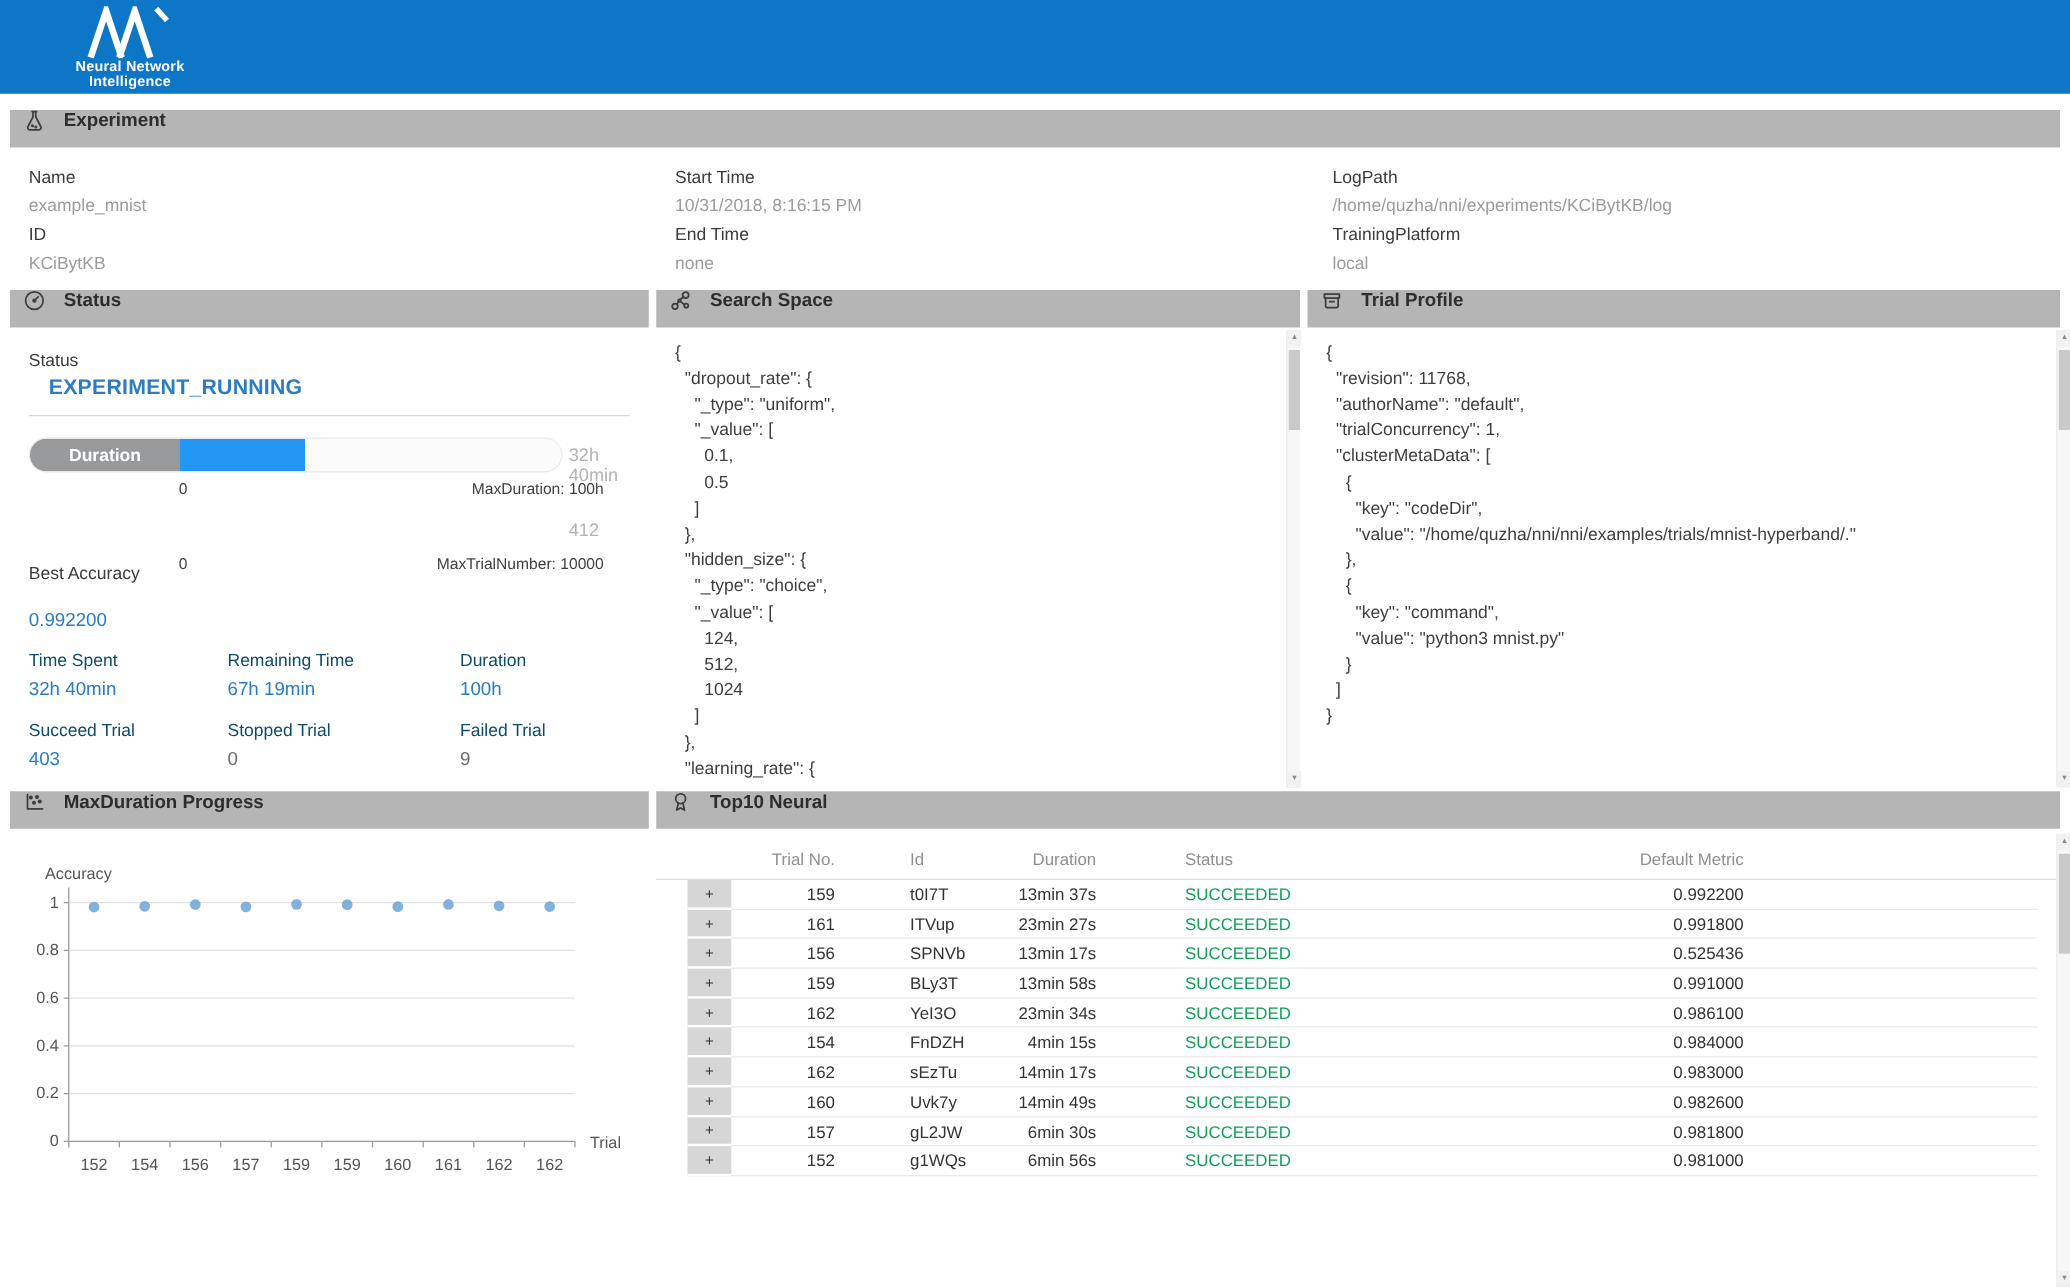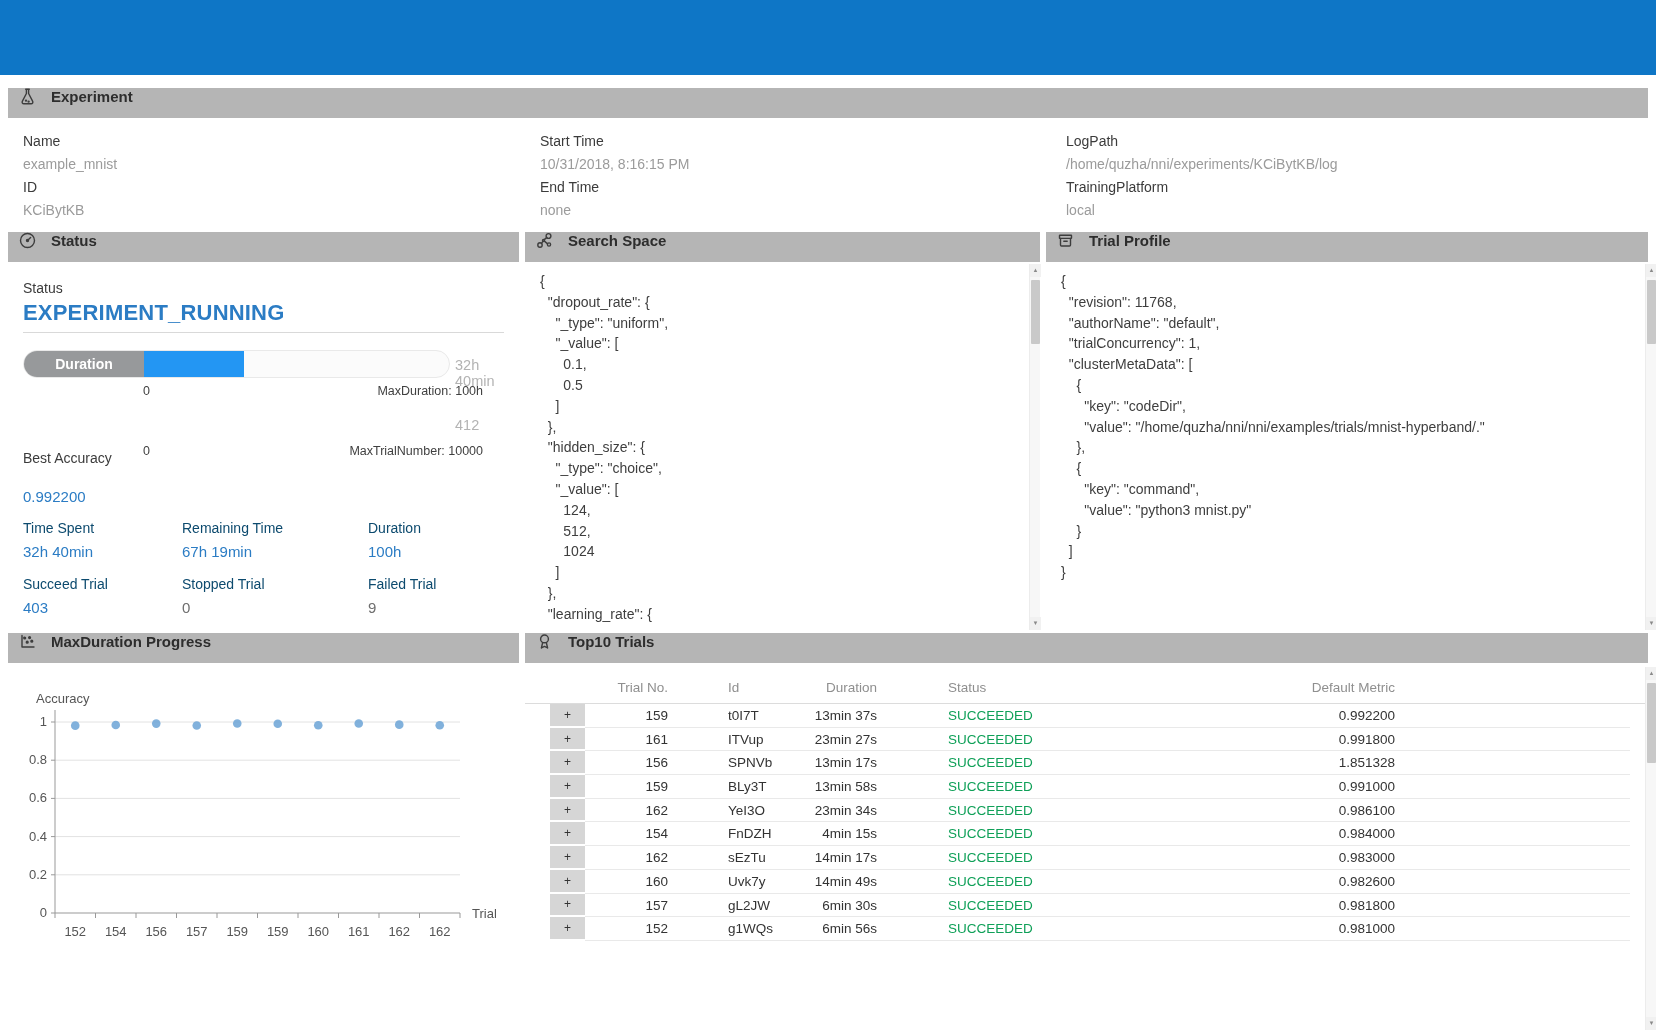--- a/index.html
+++ b/index.html
@@ -29,21 +29,21 @@
 #bar-top10{left:525px;top:633px;width:1123px}
 
 #exp-content{position:absolute;left:8px;top:118px;width:1640px;height:112px}
 .exp-col{position:absolute;top:12px}
 .exp-col .f-l{font-size:14px;color:#3b3b3b;line-height:23px}
 .exp-col .f-v{font-size:14px;color:var(--value-gray);line-height:23px}
 #exp-c1{left:15px}#exp-c2{left:532px}#exp-c3{left:1058px}
 
 #status-content{position:absolute;left:8px;top:262px;width:511px;height:368px}
 .st-label{position:absolute;left:15px;top:18px;font-size:14px}
-.st-value{position:absolute;left:15px;top:38px;font-size:22px;font-weight:bold;color:var(--accent-blue);letter-spacing:.2px}
+.st-value{position:absolute;left:31px;top:38px;font-size:17px;font-weight:bold;color:var(--accent-blue);letter-spacing:.2px}
 .st-divider{position:absolute;left:15px;right:15px;top:70px;border-top:1px solid #d9d9d9}
 .pbar{position:absolute;left:15px;width:427px;height:28px;display:flex;border:1px solid #e9e9e9;border-radius:14px;background:#fbfbfb;overflow:hidden}
 .pbar .pill{width:120px;background:#97999b;color:#fff;font-size:14px;font-weight:600;text-align:center;line-height:26px}
 .pbar .track{flex:1;position:relative}
 .pbar .fill{position:absolute;left:0;top:0;bottom:0;background:var(--bar-fill)}
 #bar-dur{top:88px}#bar-trial{top:148px}
 .pbar-val{position:absolute;left:447px;font-size:14.5px;color:#b3b3b3}
 #val-dur{top:95px}#val-trial{top:155px}
 .pbar-sub{position:absolute;left:135px;width:340px;display:flex;justify-content:space-between;font-size:12.5px;color:#3f3f3f}
 #sub-dur{top:122px}#sub-trial{top:182px}
@@ -83,20 +83,28 @@
 .c-no{left:60px;width:83px;text-align:right}
 .c-id{left:203px;width:130px;text-align:left}
 .c-dur{left:245px;width:107px;text-align:right}
 .c-status{left:423px;width:220px;text-align:left;color:var(--succeeded-green)}
 .c-metric{left:650px;width:220px;text-align:right}
 </style>
 </head>
 <body>
 
 <div class="topnav">
+  <div class="logo-wrap">
+    <svg class="logo-mark" width="74" height="42" viewBox="0 0 74 44">
+      <path d="M4 43 L17 4 L30 43" stroke="#fff" stroke-width="5.5" fill="none"></path>
+      <path d="M28 43 L41 4 L54 43" stroke="#fff" stroke-width="5.5" fill="none"></path>
+      <path d="M59 2 L68 12" stroke="#fff" stroke-width="4.5" fill="none"></path>
+    </svg>
+    <div class="brand">Neural Network Intelligence</div>
+  </div>
 </div>
 
 <div class="sec-bar" id="bar-experiment">
   <span class="sec-icon">
     <svg width="17" height="17" viewBox="0 0 17 17">
       <path d="M6.7 1.2h3.6 M7.4 1.2v4.3L3.3 13.4c-.5 1.1.3 2.4 1.5 2.4h7.4c1.2 0 2-1.3 1.5-2.4L9.6 5.5V1.2"></path>
       <circle cx="7" cy="12.6" r="0.5" fill="#3d3d3d"></circle>
         <circle cx="9.6" cy="13.6" r="0.5" fill="#3d3d3d"></circle>
     </svg>
   </span>
@@ -326,21 +334,21 @@
     </svg>
 </div>
 
 <div class="sec-bar" id="bar-top10">
   <span class="sec-icon">
     <svg width="17" height="17" viewBox="0 0 17 17">
       <circle cx="8.5" cy="5.9" r="3.9"></circle>
       <path d="M6.7 9.4 L5.4 15 M10.3 9.4 L11.6 15 M5.4 15 L8.5 13.4 L11.6 15"></path>
     </svg>
   </span>
-  <span class="lbl">Top10 Trials</span>
+  <span class="lbl">Top10 Neural</span>
 </div>
 <div id="top10-content">
   <div class="t10-head">
     <div class="cell c-no">Trial No.</div>
     <div class="cell c-id">Id</div>
     <div class="cell c-dur">Duration</div>
     <div class="cell c-status" style="color:#8f8f8f">Status</div>
     <div class="cell c-metric">Default Metric</div>
   </div>
   <div id="t10-rows">
@@ -365,21 +373,21 @@
         <div class="cell c-metric">0.991800</div>
       </div>
       <div class="t10-row">
         <div class="cell c-expand">
           <button class="expand-btn">+</button>
         </div>
         <div class="cell c-no">156</div>
         <div class="cell c-id">SPNVb</div>
         <div class="cell c-dur">13min 17s</div>
         <div class="cell c-status">SUCCEEDED</div>
-        <div class="cell c-metric">1.851328</div>
+        <div class="cell c-metric">0.525436</div>
       </div>
       <div class="t10-row">
         <div class="cell c-expand">
           <button class="expand-btn">+</button>
         </div>
         <div class="cell c-no">159</div>
         <div class="cell c-id">BLy3T</div>
         <div class="cell c-dur">13min 58s</div>
         <div class="cell c-status">SUCCEEDED</div>
         <div class="cell c-metric">0.991000</div>

